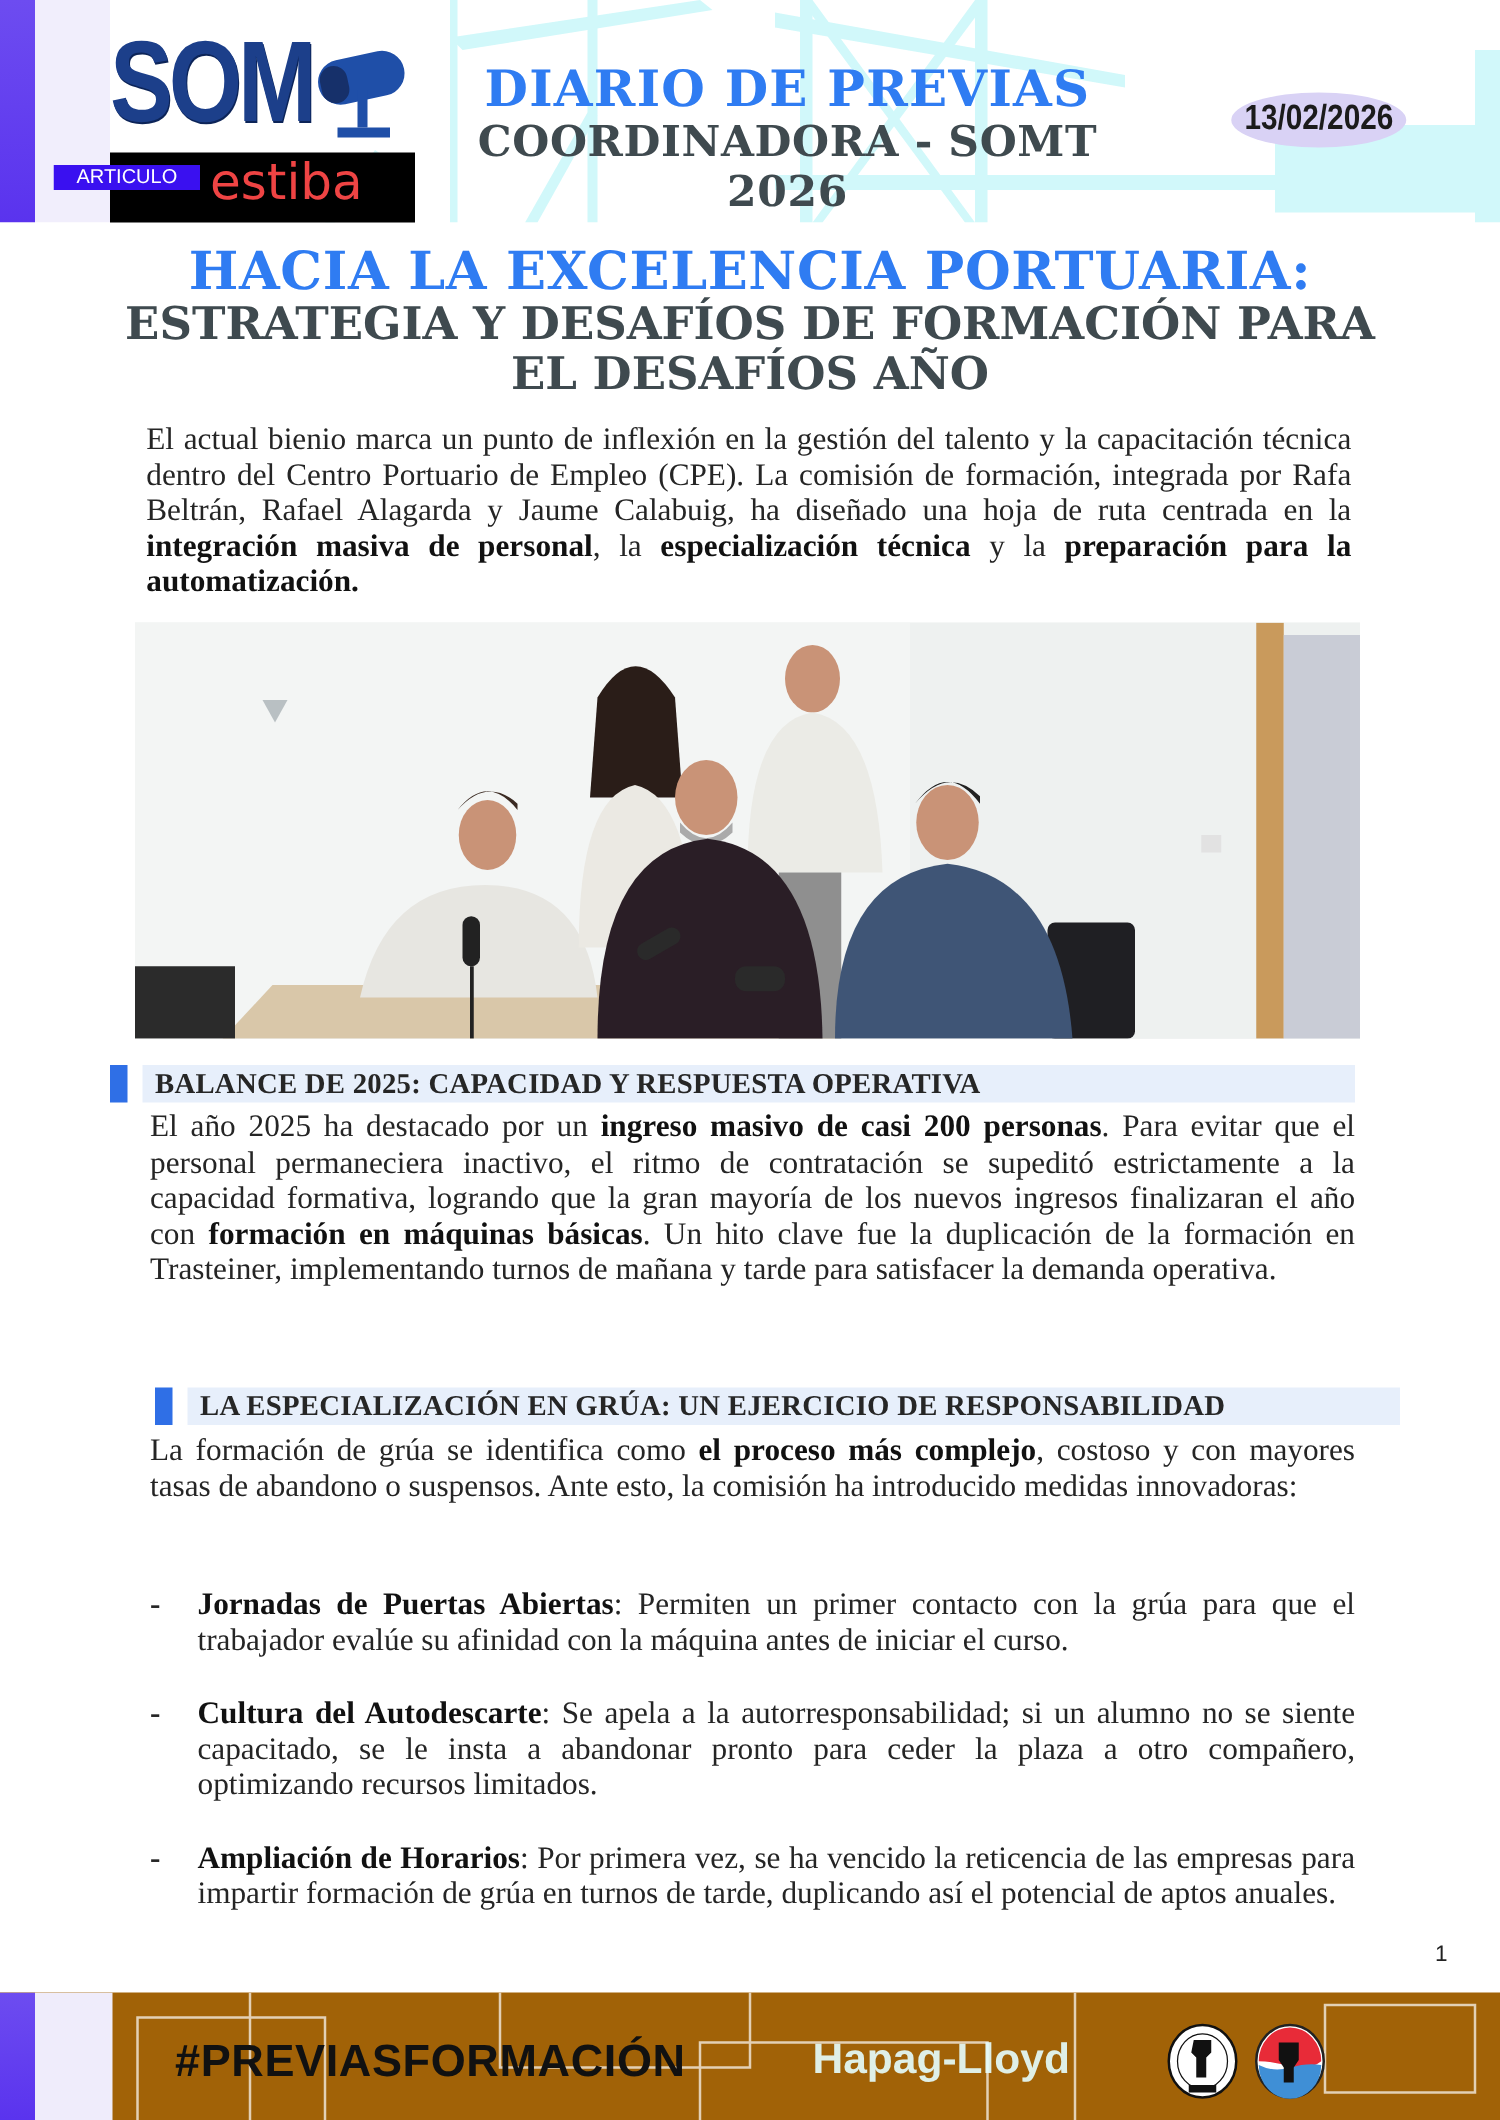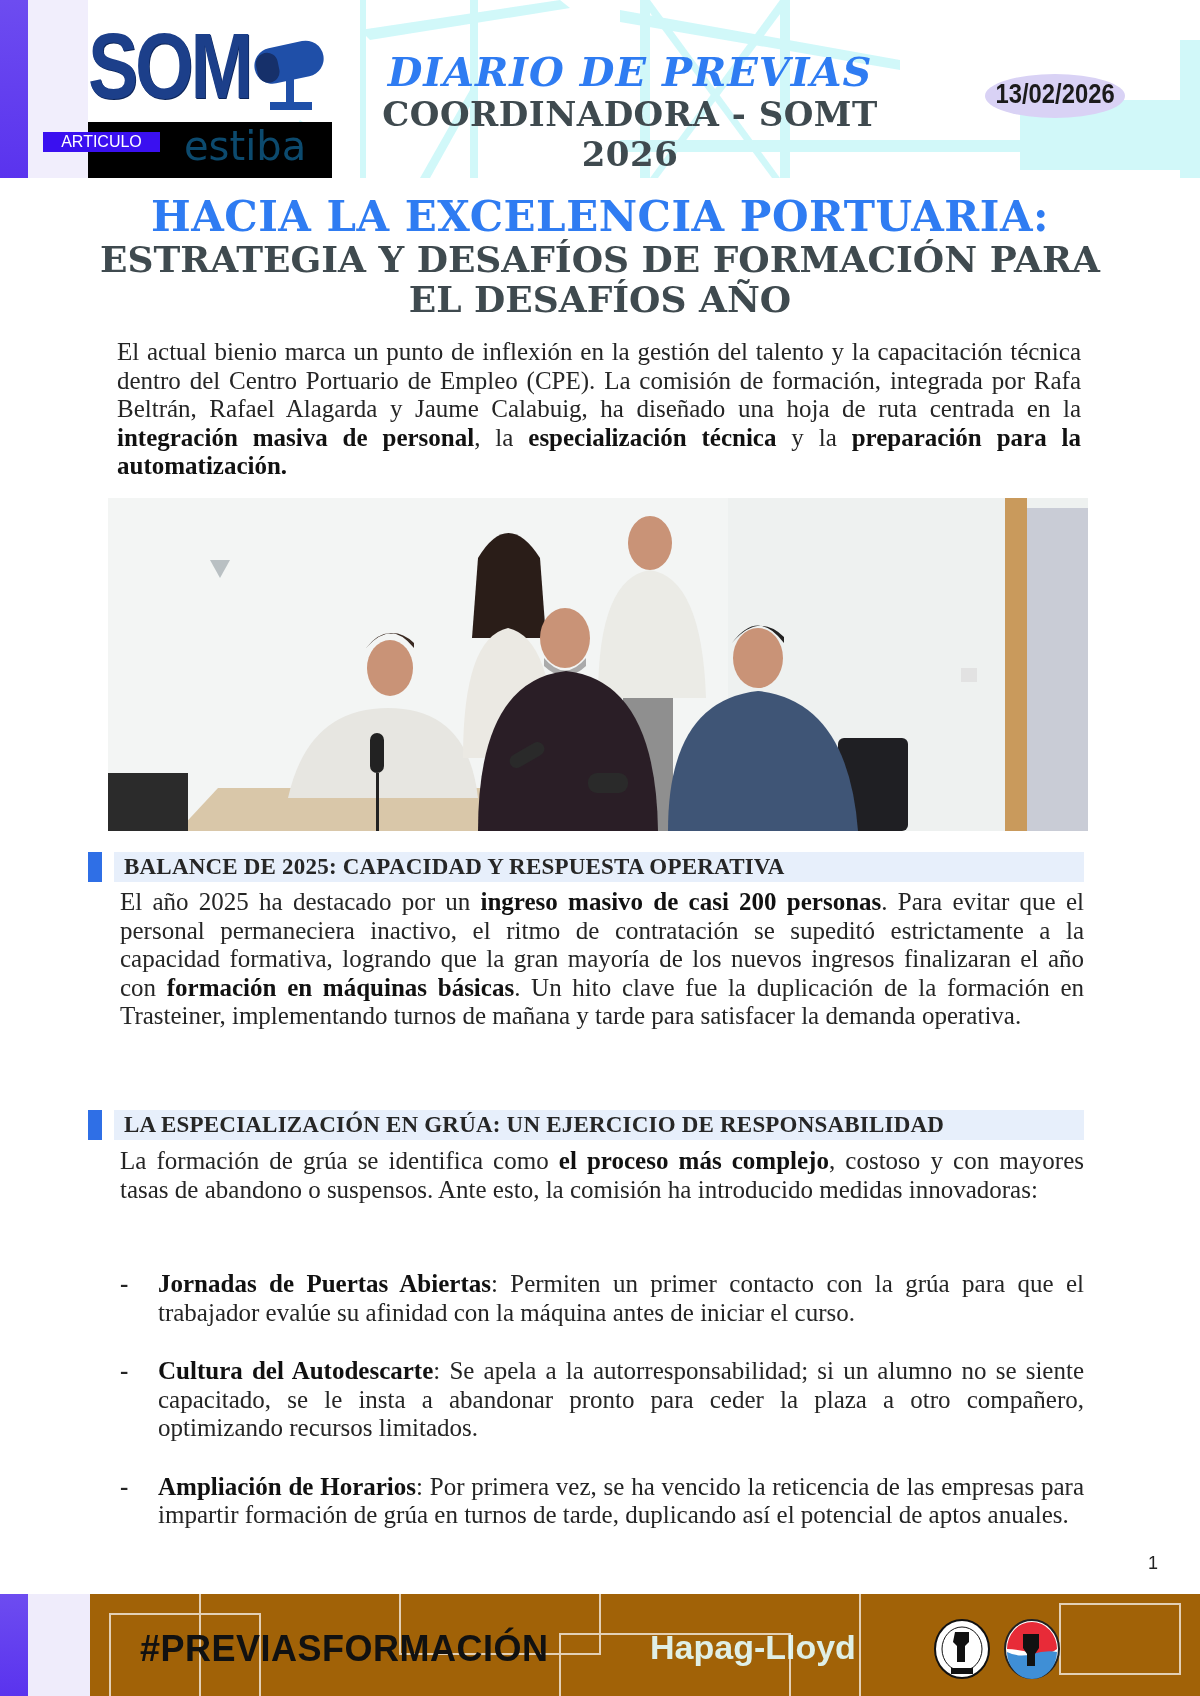--- a/index.html
+++ b/index.html
@@ -9,24 +9,24 @@
   
   .header { position: absolute; left: 0; top: 0; width: 1200px; height: 178px; background: #ffffff; overflow: hidden; }
   .header-bg { position: absolute; left: 0; top: 0; width: 1200px; height: 178px; }
   .left-bar { position: absolute; left: 0; top: 0; width: 28px; height: 178px; background: linear-gradient(#6d4cf0, #5a33ee); }
   .left-bar-light { position: absolute; left: 28px; top: 0; width: 60px; height: 178px; background: #f1eefc; }
 
   .logo { position: absolute; left: 88px; top: 26px; width: 250px; height: 134px; }
   .logo-som { position: absolute; left: 0; top: -6px; font-family: "Liberation Sans", sans-serif; font-weight: bold; font-size: 92px; letter-spacing: -4px; color: #1c3f8a; transform: scaleX(0.82); transform-origin: left top; line-height: 1; text-shadow: 1px 1px 0 #0c2458; }
   .logo-mic { position: absolute; left: 160px; top: 6px; width: 84px; height: 86px; }
   .logo-band { position: absolute; left: 0; top: 96px; width: 244px; height: 62px; background: #000; }
-  .logo-estiba { position: absolute; left: 96px; top: 100px; font-family: "DejaVu Sans", sans-serif; font-size: 40px; color: #0c4a6e; line-height: 1; }
+  .logo-estiba { position: absolute; left: 80px; top: 100px; font-family: "DejaVu Sans", sans-serif; font-size: 40px; color: #ef4444; line-height: 1; }
   .tag-articulo { position: absolute; left: 43px; top: 132px; width: 117px; height: 20px; background: #3a10f0; color: #ffffff; font-family: "Liberation Sans", sans-serif; font-size: 16px; text-align: center; line-height: 20px; }
 
-  .mast-title1 { position: absolute; left: 330px; top: 48px; width: 600px; text-align: center; font-family: "DejaVu Serif", serif; font-weight: bold; font-size: 40px; color: #2f7cf2; letter-spacing: 1px; font-style: italic; }
+  .mast-title1 { position: absolute; left: 330px; top: 48px; width: 600px; text-align: center; font-family: "DejaVu Serif", serif; font-weight: bold; font-size: 40px; color: #2f7cf2; letter-spacing: 1px; }
   .mast-title2 { position: absolute; left: 330px; top: 94px; width: 600px; text-align: center; font-family: "DejaVu Serif", serif; font-weight: bold; font-size: 34px; color: #3f4a4f; letter-spacing: 0.5px; }
   .date-pill { position: absolute; left: 985px; top: 74px; width: 140px; height: 44px; border-radius: 50%; background: #d9d2f5; }
   .date-text { position: absolute; left: 985px; top: 78px; width: 140px; text-align: center; font-family: "Liberation Sans", sans-serif; font-weight: bold; font-size: 28px; color: #1b1b1b; transform: scaleX(0.85); }
 
   
   .headline { position: absolute; left: 60px; top: 194px; width: 1080px; text-align: center; font-family: "DejaVu Serif", serif; font-weight: bold; line-height: 1.1; }
   .h-line1 { font-size: 42px; color: #2f7cf2; letter-spacing: 0.5px; }
   .h-line2 { font-size: 36px; color: #3f4a4f; }
 
   .body-text { font-family: "Liberation Serif", serif; font-size: 25px; line-height: 28.5px; color: #252525; text-align: justify; }
@@ -154,21 +154,21 @@
   </svg>
 </div>
 
 <div class="section-head" style="top:852px;">
   <div class="marker"></div>
   <div class="band"></div>
   <div class="label">BALANCE DE 2025: CAPACIDAD Y RESPUESTA OPERATIVA</div>
 </div>
 <p class="body-text balance-text"><span>El año 2025 ha destacado por un </span><b>ingreso masivo de casi 200 personas</b><span>. Para evitar que el personal permaneciera inactivo, el ritmo de contratación se supeditó estrictamente a la capacidad formativa, logrando que la gran mayoría de los nuevos ingresos finalizaran el año con </span><b>formación en máquinas básicas</b><span>. Un hito clave fue la duplicación de la formación en Trasteiner, implementando turnos de mañana y tarde para satisfacer la demanda operativa.</span></p>
 
-<div class="section-head" style="top:1110px;">
+<div class="section-head" style="top:1110px;margin-left:36px;">
   <div class="marker"></div>
   <div class="band"></div>
   <div class="label">LA ESPECIALIZACIÓN EN GRÚA: UN EJERCICIO DE RESPONSABILIDAD</div>
 </div>
 <p class="body-text grua-text"><span>La formación de grúa se identifica como </span><b>el proceso más complejo</b><span>, costoso y con mayores tasas de abandono o suspensos. Ante esto, la comisión ha introducido medidas innovadoras:</span></p>
 
 <div class="bullets">
   <p class="body-text bullet"><span class="dash">-</span><b>Jornadas de Puertas Abiertas</b><span>: Permiten un primer contacto con la grúa para que el trabajador evalúe su afinidad con la máquina antes de iniciar el curso.</span></p>
   <p class="body-text bullet"><span class="dash">-</span><b>Cultura del Autodescarte</b><span>: Se apela a la autorresponsabilidad; si un alumno no se siente capacitado, se le insta a abandonar pronto para ceder la plaza a otro compañero, optimizando recursos limitados.</span></p>
   <p class="body-text bullet"><span class="dash">-</span><b>Ampliación de Horarios</b><span>: Por primera vez, se ha vencido la reticencia de las empresas para impartir formación de grúa en turnos de tarde, duplicando así el potencial de aptos anuales.</span></p>

